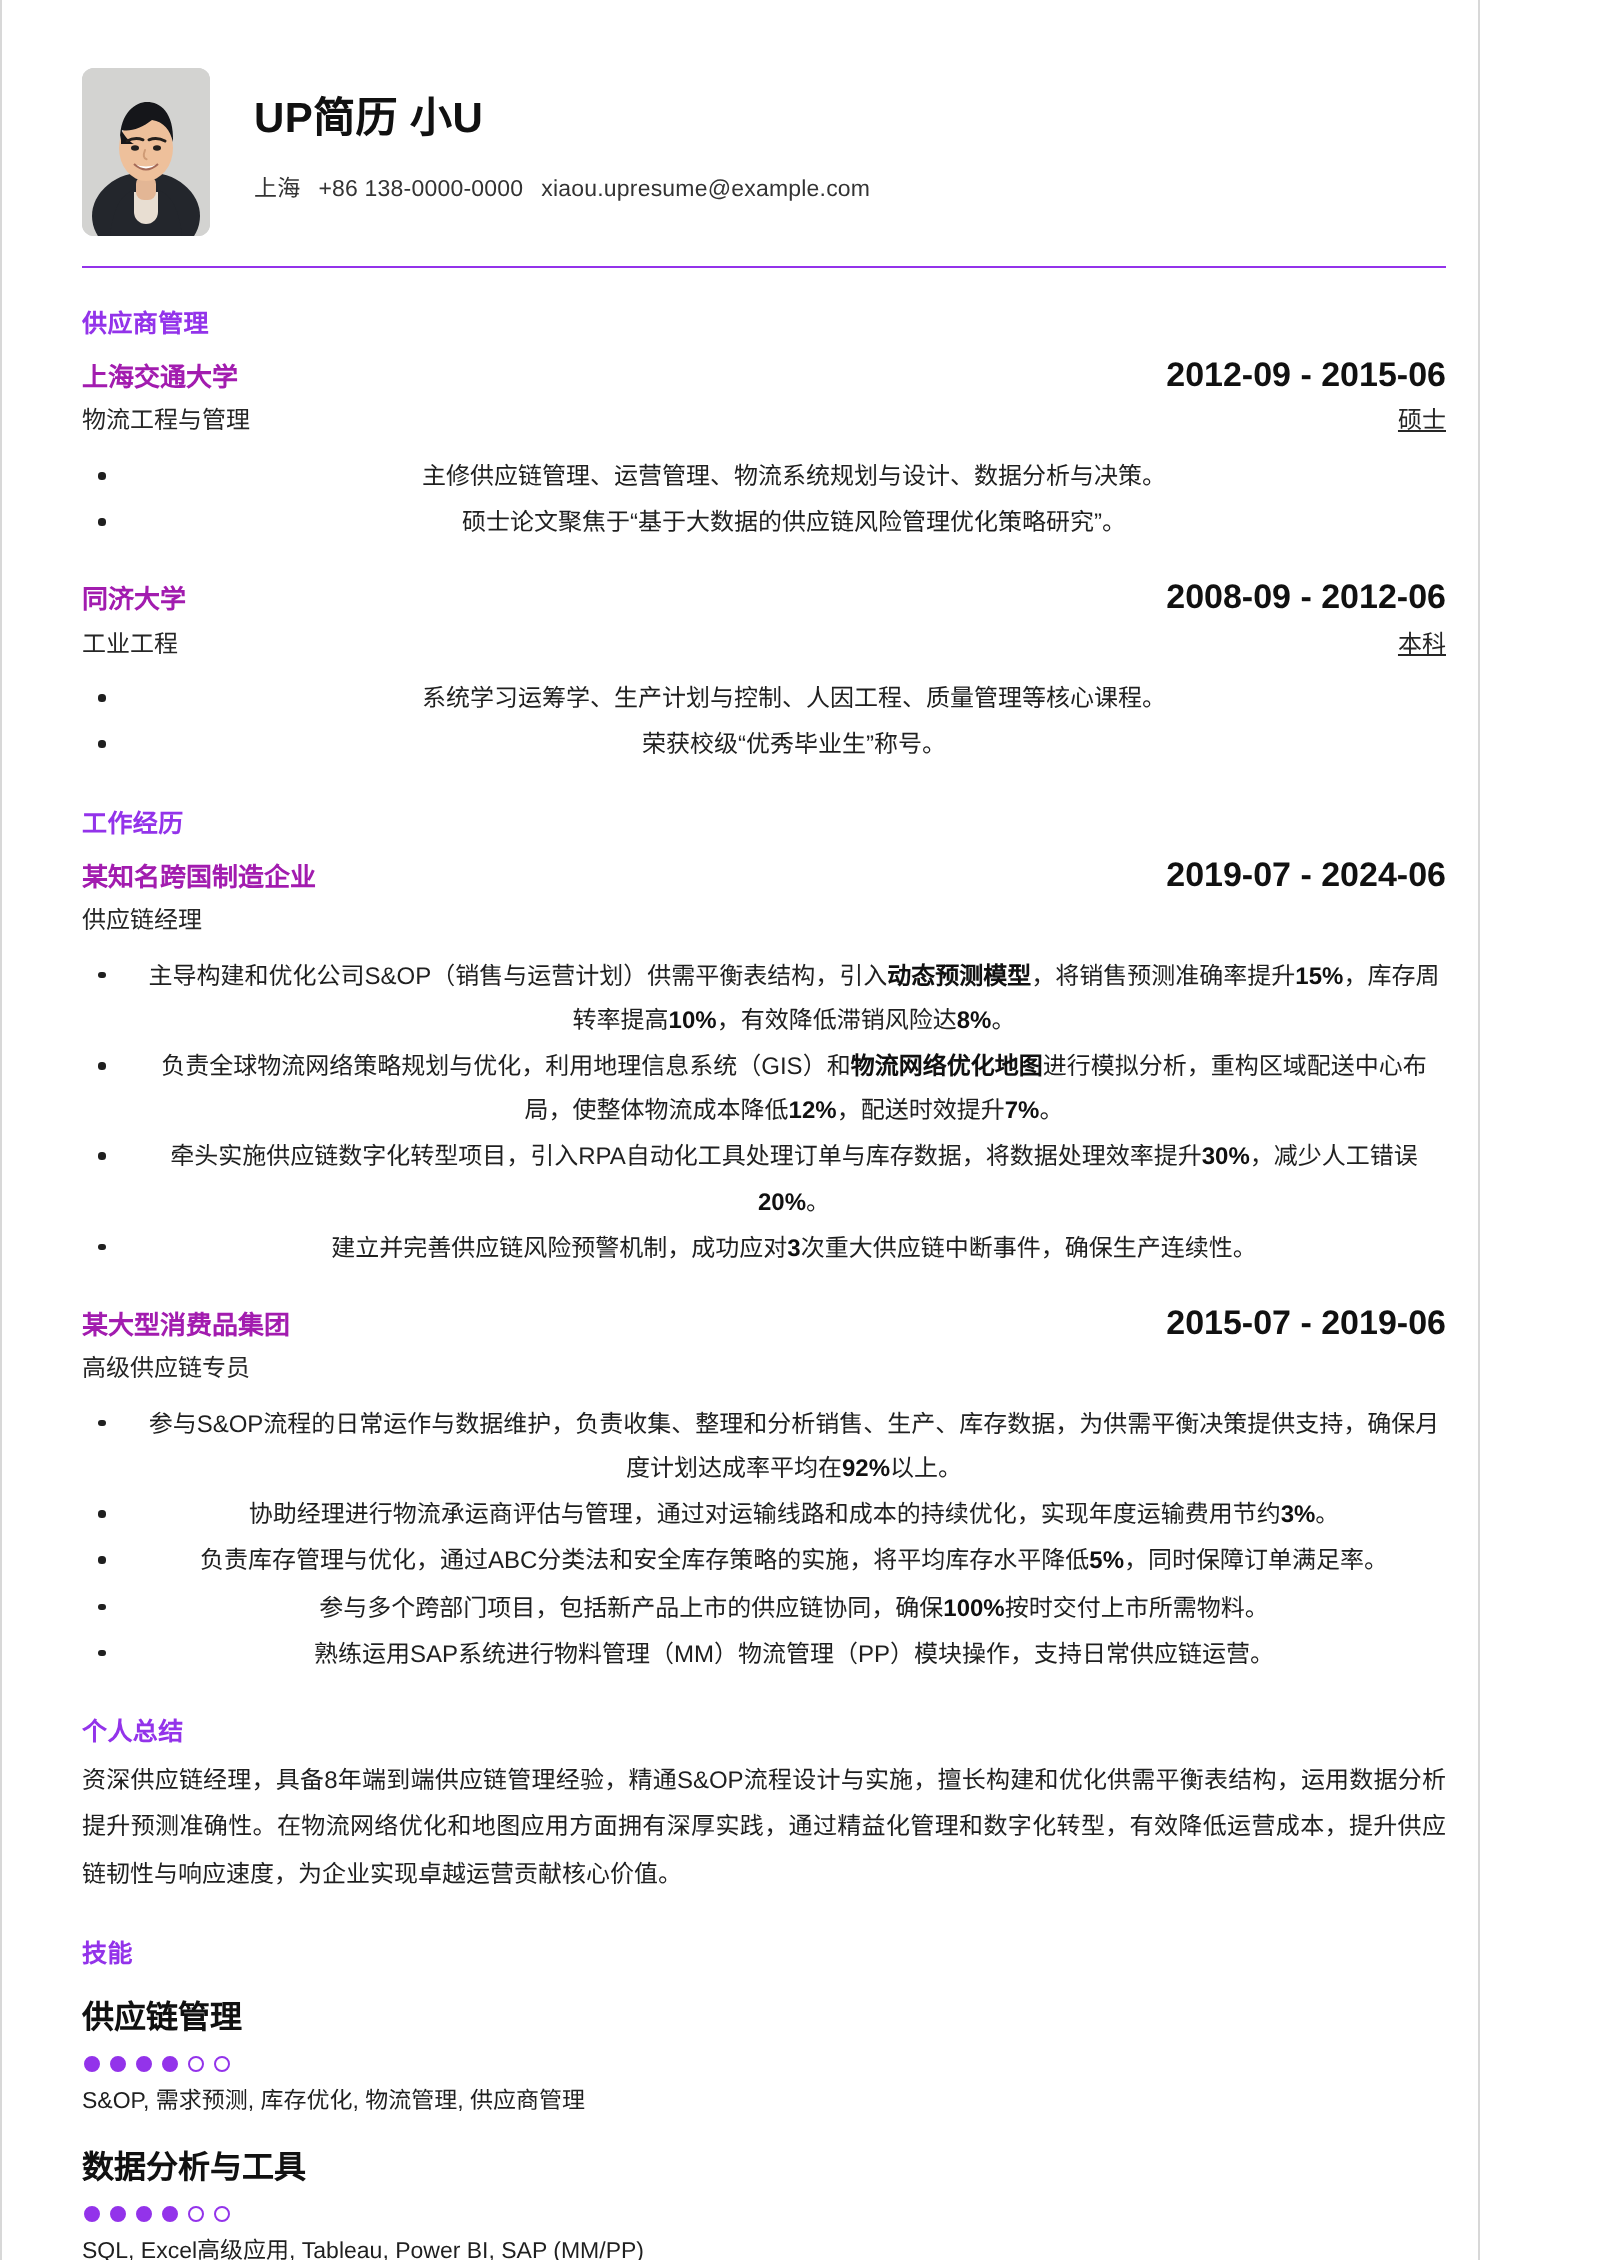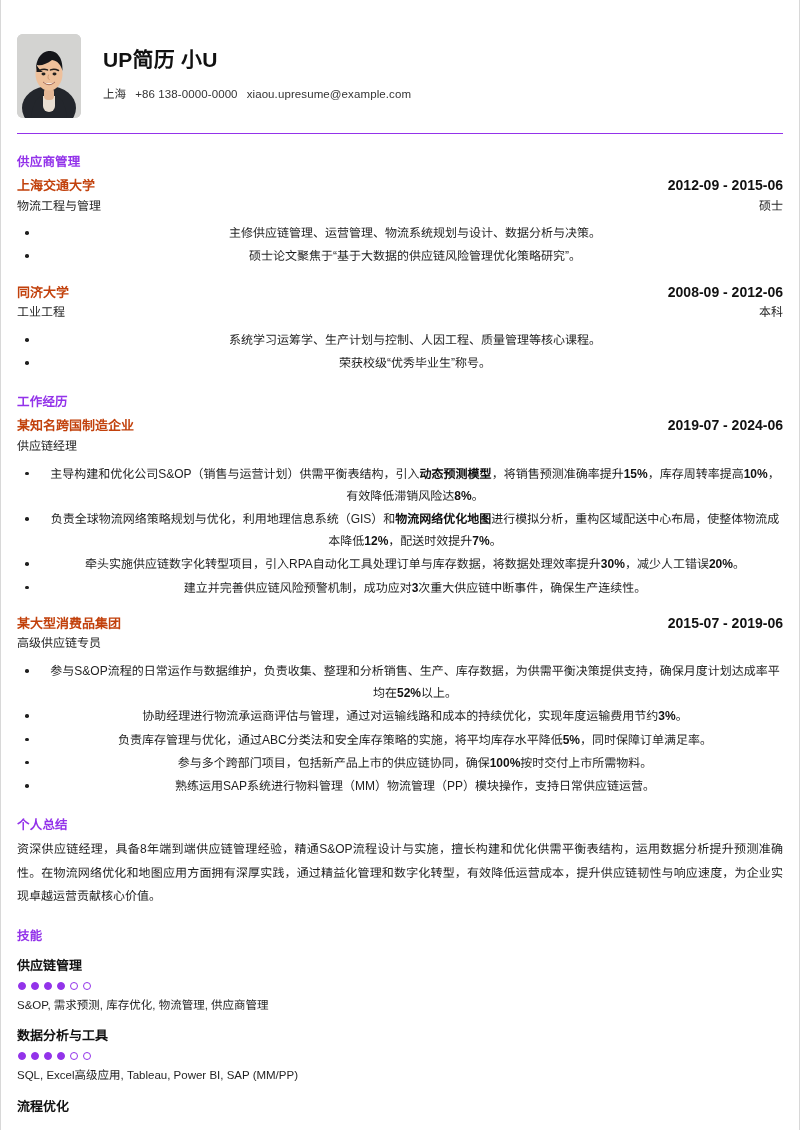--- a/index.html
+++ b/index.html
@@ -7,27 +7,28 @@
     padding: 0;
     background: #ffffff;
   }
   body {
     font-family: "Liberation Sans", "DejaVu Sans", sans-serif;
     color: #1a1a1a;
     -webkit-font-smoothing: antialiased;
   }
   .page {
     position: relative;
-    width: 800px;
+    width: 740px;
     height: 1130px;
     overflow: hidden;
     background: #ffffff;
     border-left: 1px solid #d8d8d8;
     border-right: 1px solid #d8d8d8;
     box-sizing: border-box;
+    padding-left: 24px;
   }
   .inner {
     padding: 0 16px;
   }
 
   
   .header {
     display: flex;
     align-items: center;
     padding-top: 34px;
@@ -83,36 +84,37 @@
   .entry + .entry { margin-top: 14px; }
   .entry-row {
     display: flex;
     justify-content: space-between;
     align-items: baseline;
     line-height: 1.55;
   }
   .org {
     font-size: 13px;
     font-weight: 700;
-    color: #c2410c;
+    color: #a21caf;
   }
   .period {
-    font-size: 14px;
+    font-size: 17px;
     font-weight: 700;
     color: #111111;
     white-space: nowrap;
   }
   .role {
     font-size: 12px;
     color: #262626;
   }
   .meta {
     font-size: 12px;
     color: #262626;
     white-space: nowrap;
+    text-decoration: underline;
   }
 
   ul.bullets {
     list-style: none;
     margin: 7px 0 0 0;
     padding: 0;
     text-align: center;
   }
   ul.bullets li {
     position: relative;
@@ -138,21 +140,21 @@
     font-size: 12px;
     line-height: 1.95;
     color: #1f1f1f;
     text-align: justify;
   }
 
   
   .skill { margin-top: 12px; }
   .skill:first-of-type { margin-top: 4px; }
   .skill-name {
-    font-size: 13px;
+    font-size: 16px;
     font-weight: 700;
     color: #111111;
     line-height: 1.6;
   }
   .dots {
     display: flex;
     gap: 5px;
     margin: 5px 0 6px 1px;
   }
   .dot {
@@ -265,21 +267,21 @@
         <div class="entry">
           <div class="entry-row">
             <div class="org">某大型消费品集团</div>
             <div class="period">2015-07 - 2019-06</div>
           </div>
           <div class="entry-row">
             <div class="role">高级供应链专员</div>
             <div class="meta"></div>
           </div>
           <ul class="bullets">
-            <li>参与S&amp;OP流程的日常运作与数据维护，负责收集、整理和分析销售、生产、库存数据，为供需平衡决策提供支持，确保月度计划达成率平均在<b>52%</b>以上。</li>
+            <li>参与S&amp;OP流程的日常运作与数据维护，负责收集、整理和分析销售、生产、库存数据，为供需平衡决策提供支持，确保月度计划达成率平均在<b>92%</b>以上。</li>
             <li>协助经理进行物流承运商评估与管理，通过对运输线路和成本的持续优化，实现年度运输费用节约<b>3%</b>。</li>
             <li>负责库存管理与优化，通过ABC分类法和安全库存策略的实施，将平均库存水平降低<b>5%</b>，同时保障订单满足率。</li>
             <li>参与多个跨部门项目，包括新产品上市的供应链协同，确保<b>100%</b>按时交付上市所需物料。</li>
             <li>熟练运用SAP系统进行物料管理（MM）物流管理（PP）模块操作，支持日常供应链运营。</li>
           </ul>
         </div>
 
       </div>
     </div>
 

